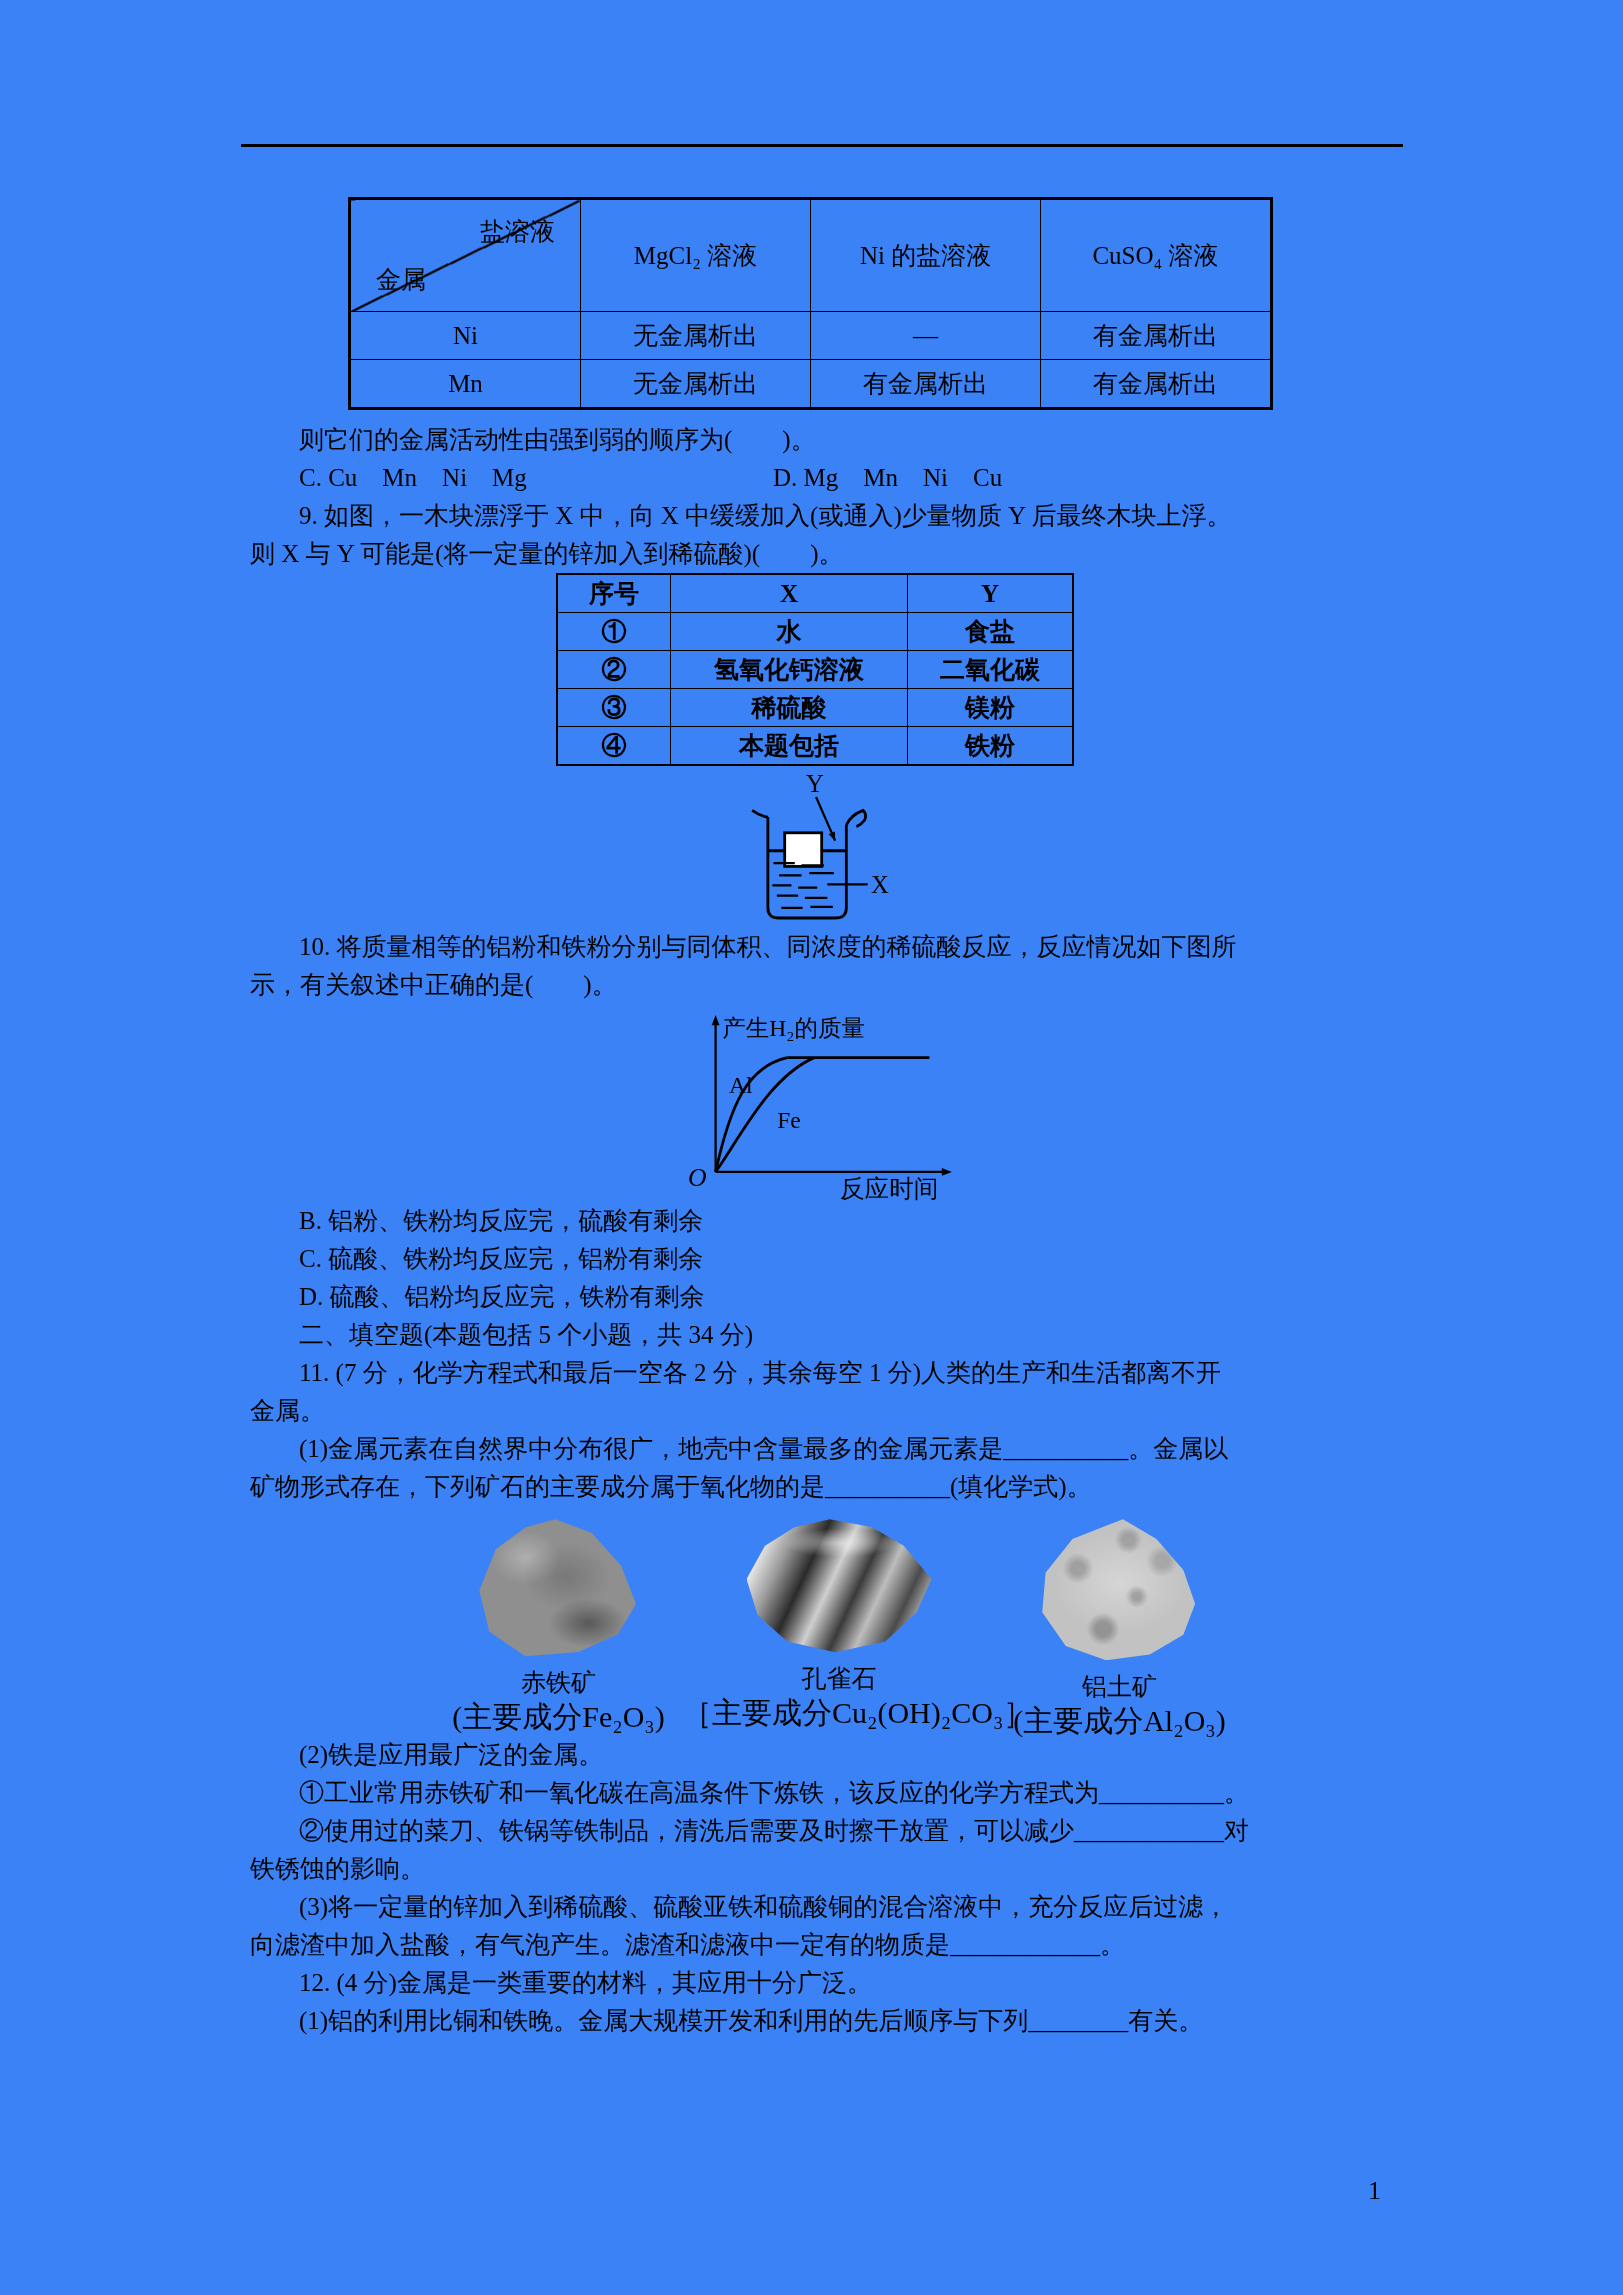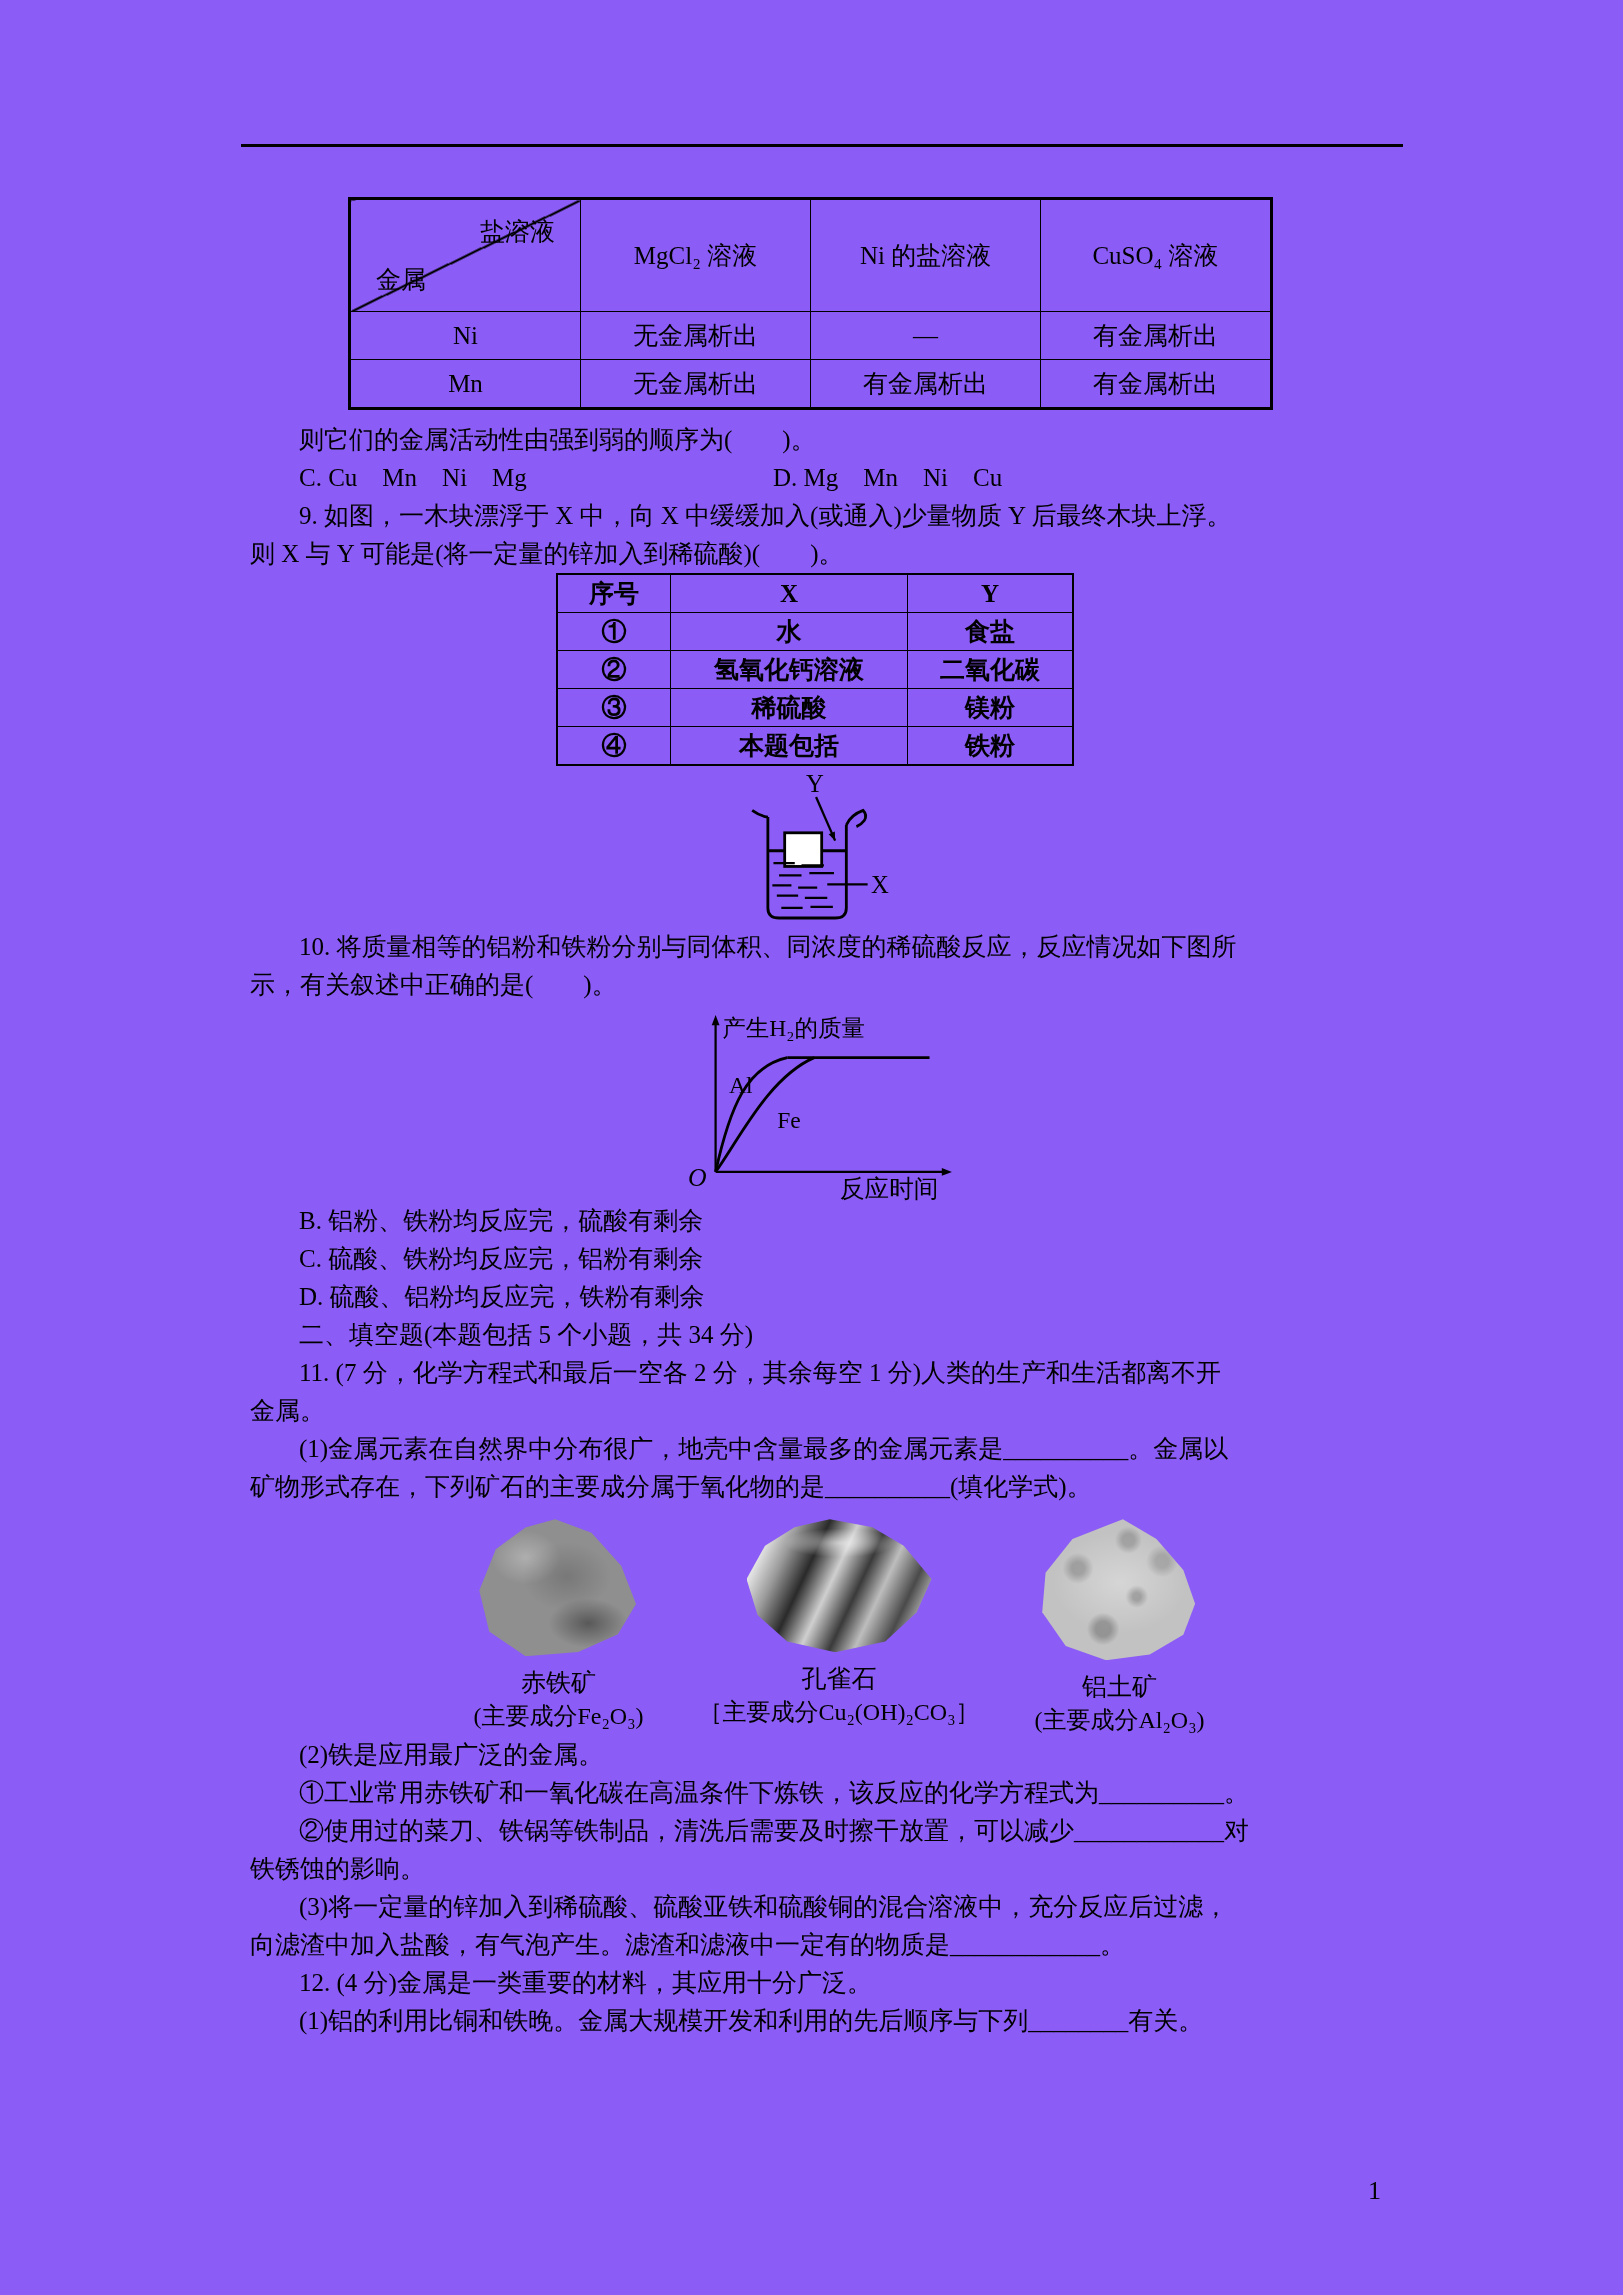--- a/index.html
+++ b/index.html
@@ -1,18 +1,18 @@
 <!DOCTYPE html>
 <html lang="zh" style="font-size:9px"><head>
 <meta charset="utf-8">
 <title>化学试卷页</title>
 <style>
   html,body{margin:0;padding:0;background:#ffffff;}
   .page{
-    position:relative;width:1623px;height:2295px;background:#8b5cf6;
+    position:relative;width:1623px;height:2295px;background:#3b82f6;
     color:#000;font-family:"Liberation Serif","DejaVu Serif",serif;
     font-size:25px;overflow:hidden;
   }
   .top-rule{margin:144px 0 0 241px;width:1162px;border-top:3.9px solid #000;height:0;}
   .content{margin-left:250px;width:1183px;}
   .line{margin:0;line-height:38px;white-space:nowrap;}
   .ind{text-indent:49px;}
   
   table{border-collapse:collapse;}
   .t1{margin:50px 0 0 98px;border:3.4px solid #000;}
@@ -65,21 +65,21 @@
     background:
       radial-gradient(circle at 25% 35%, rgba(0,0,0,.20) 4%, transparent 10%),
       radial-gradient(circle at 60% 55%, rgba(0,0,0,.22) 3%, transparent 9%),
       radial-gradient(circle at 75% 30%, rgba(0,0,0,.16) 4%, transparent 10%),
       radial-gradient(circle at 40% 78%, rgba(0,0,0,.24) 5%, transparent 11%),
       radial-gradient(circle at 55% 15%, rgba(0,0,0,.18) 4%, transparent 9%),
       radial-gradient(closest-side at 50% 45%, rgba(255,255,255,.32), transparent 80%),
       #c2c2c2;
   }
   .mname{margin:7.9px 0 0 0;line-height:37px;}
-  .mformula{margin:0;line-height:31px;font-size:24px;white-space:nowrap;}
+  .mformula{margin:0;line-height:31px;font-size:30px;white-space:nowrap;}
   .pageno{position:absolute;left:1368px;top:2176px;font-size:26px;}
 </style>
 </head>
 <body>
 
 <div class="page">
   <div class="top-rule"></div>
 
   <div class="content">
 

